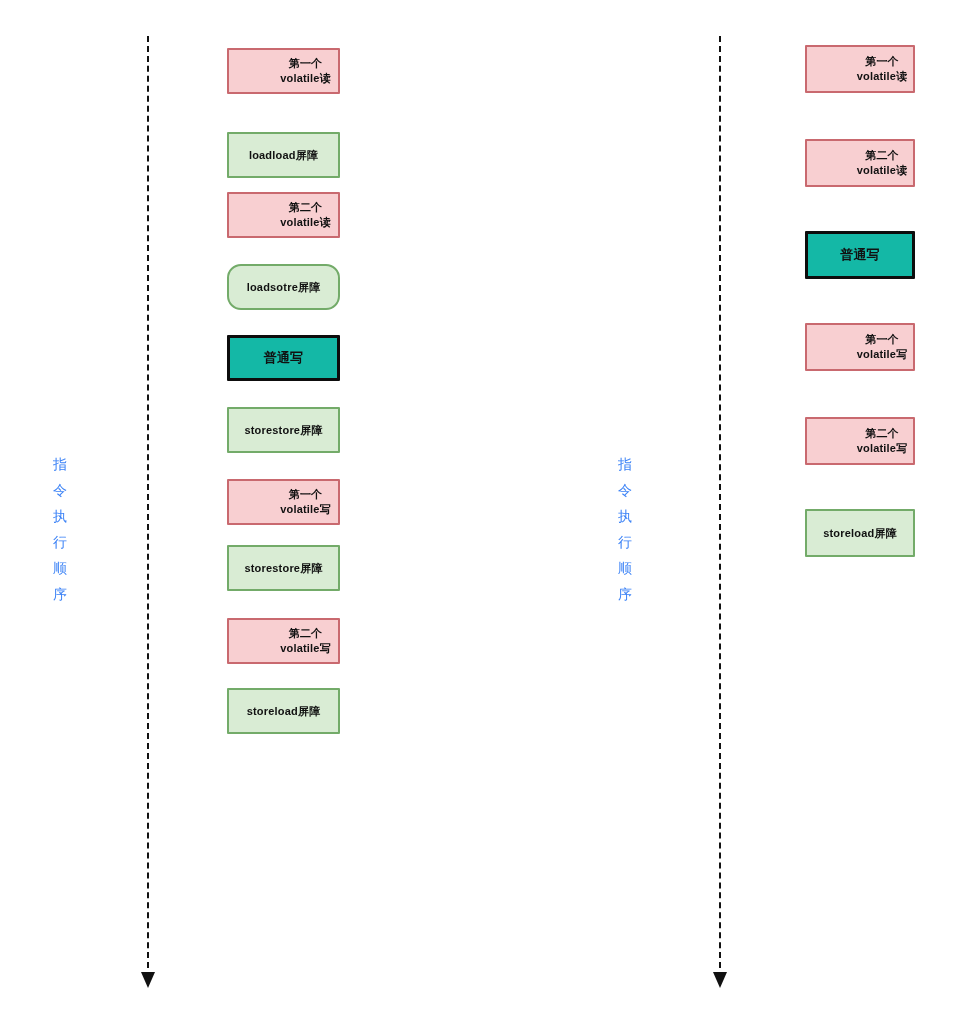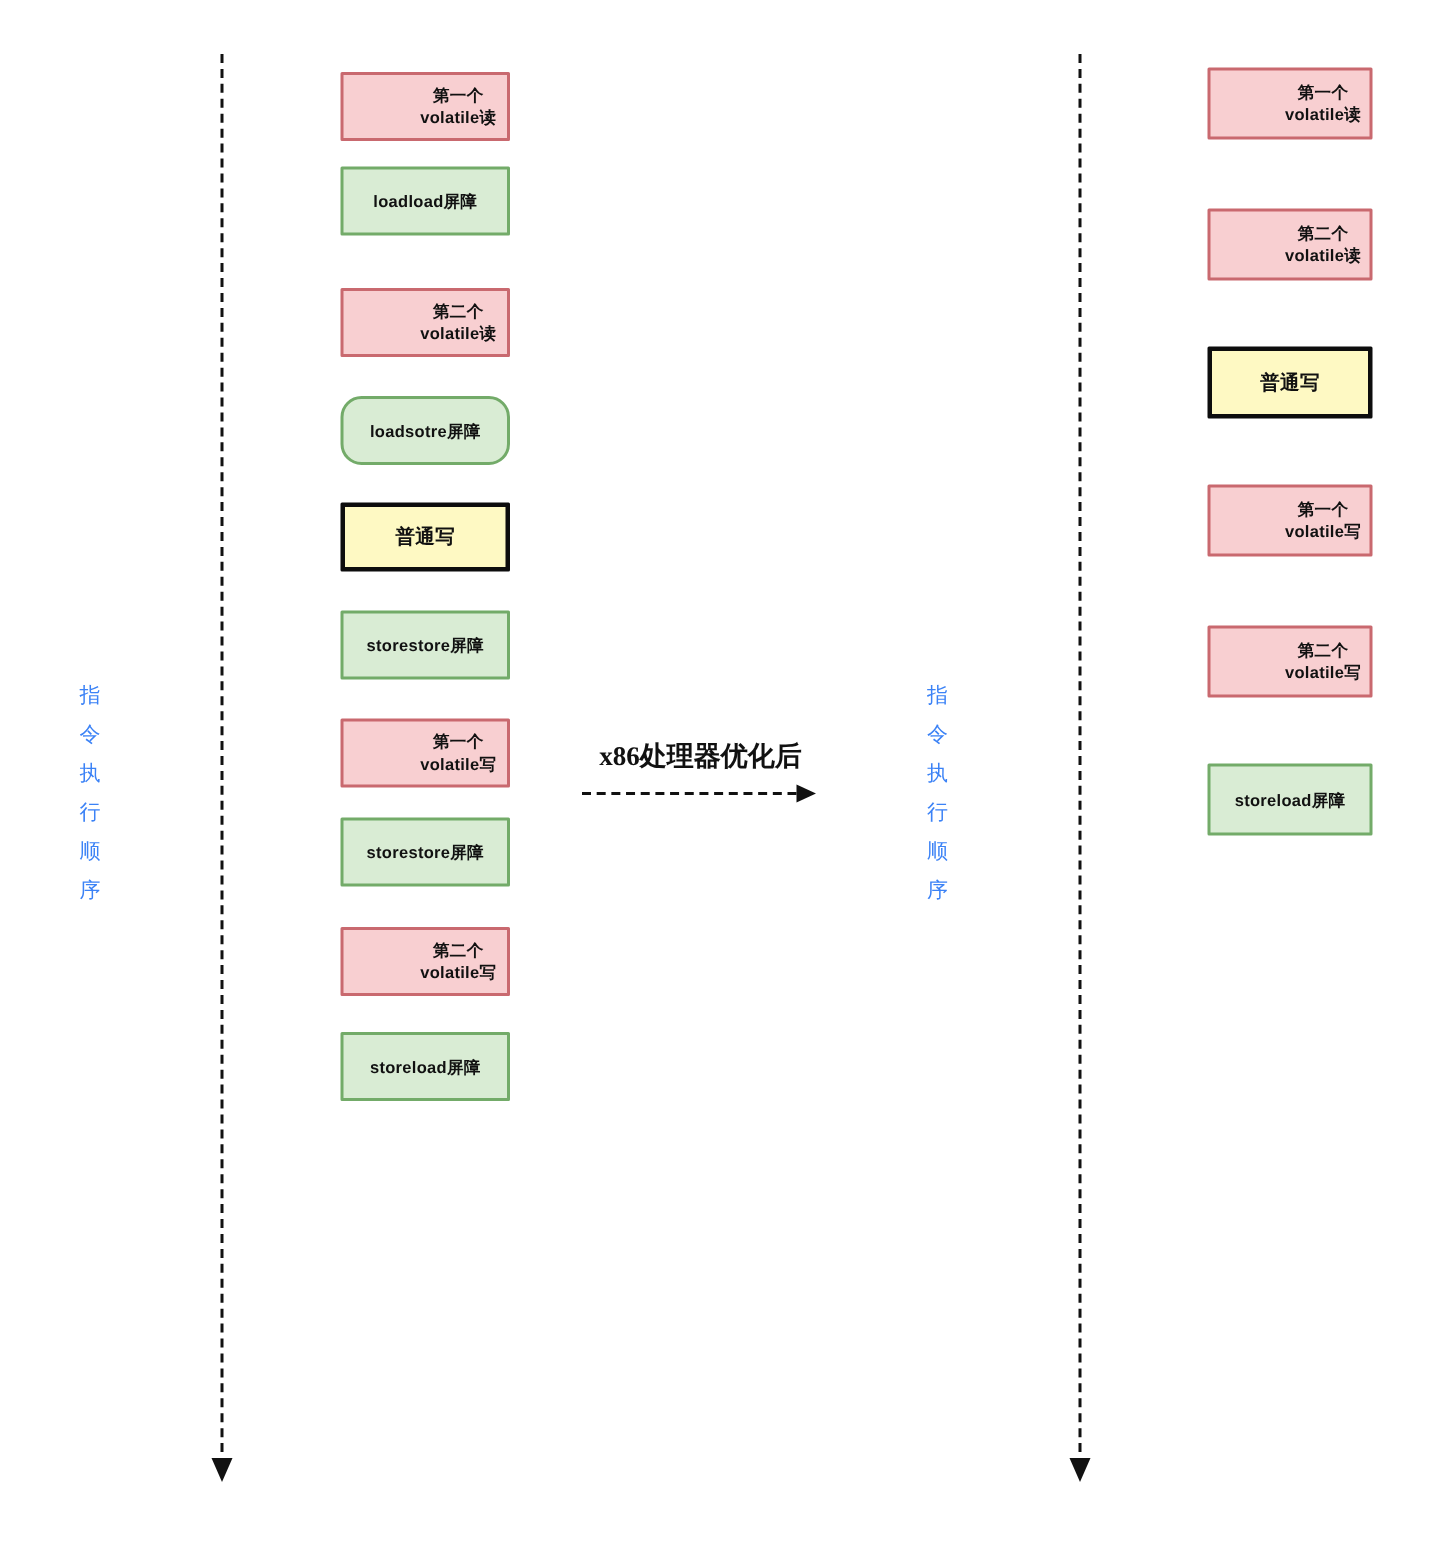--- a/index.html
+++ b/index.html
@@ -69,21 +69,21 @@
   .op-box.volatile {
     background: #f8cfd1;
     border: 2px solid #c9696f;
     padding-left: 44px;
   }
   .op-box.barrier {
     background: #d9ecd4;
     border: 2px solid #73ab69;
   }
   .op-box.plain {
-    background: #fef9c3;
+    background: #14b8a6;
     border: 3px solid #0d0d0d;
     font-size: 13px;
   }
 
   
   .transition {
     position: absolute;
   }
   .transition-label {
     position: absolute;
@@ -118,29 +118,24 @@
 <div id="diagram">
 
   <div class="axis-line" style="left:147px; top:36px; height:942px;"></div>
   <div class="axis-head" style="left:141px; top:972px;"></div>
   <div class="axis-caption" style="left:47px; top:452px;">指令执行顺序</div>
 
   <div class="axis-line" style="left:719px; top:36px; height:942px;"></div>
   <div class="axis-head" style="left:713px; top:972px;"></div>
   <div class="axis-caption" style="left:612px; top:452px;">指令执行顺序</div>
 
-  <div class="transition" style="left:388px; top:492px; width:158px; height:46px;">
-    <div class="transition-label">x86处理器优化后</div>
-    <div class="transition-line" style="top:36px; width:143px;"></div>
-    <div class="transition-head" style="left:143px; top:31px;"></div>
-  </div>
 
   <div id="left-col">
       <div class="op-box volatile" style="left: 227px; top: 48px; width: 113px; height: 46px;">第一个volatile读</div>
-      <div class="op-box barrier" style="left: 227px; top: 111px; width: 113px; height: 46px;">loadload屏障</div>
+      <div class="op-box barrier" style="left: 227px; top: 132px; width: 113px; height: 46px;">loadload屏障</div>
       <div class="op-box volatile" style="left: 227px; top: 192px; width: 113px; height: 46px;">第二个volatile读</div>
       <div class="op-box barrier" style="left: 227px; top: 264px; width: 113px; height: 46px; border-radius: 14px;">loadsotre屏障</div>
       <div class="op-box plain" style="left: 227px; top: 335px; width: 113px; height: 46px;">普通写</div>
       <div class="op-box barrier" style="left: 227px; top: 407px; width: 113px; height: 46px;">storestore屏障</div>
       <div class="op-box volatile" style="left: 227px; top: 479px; width: 113px; height: 46px;">第一个volatile写</div>
       <div class="op-box barrier" style="left: 227px; top: 545px; width: 113px; height: 46px;">storestore屏障</div>
       <div class="op-box volatile" style="left: 227px; top: 618px; width: 113px; height: 46px;">第二个volatile写</div>
       <div class="op-box barrier" style="left: 227px; top: 688px; width: 113px; height: 46px;">storeload屏障</div>
     </div>
 

